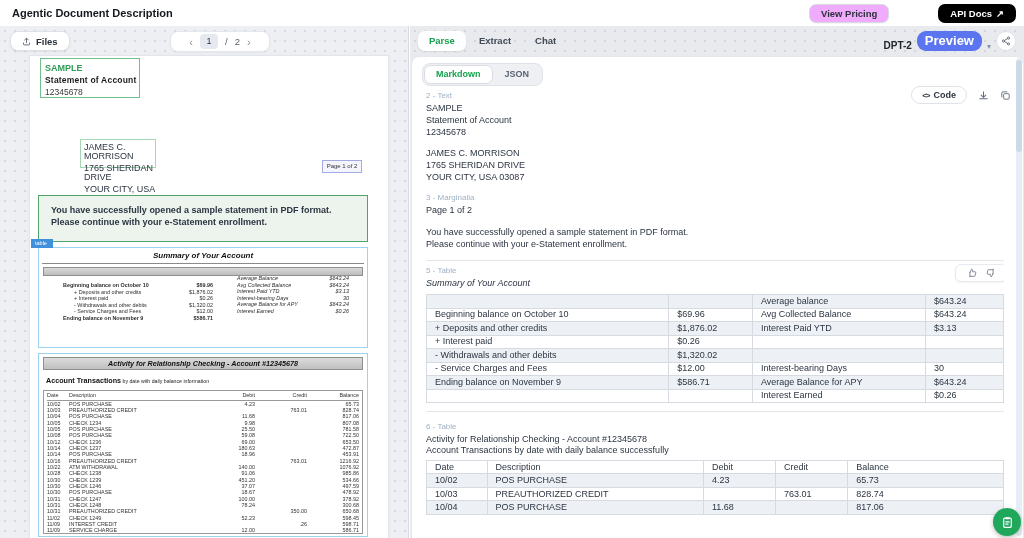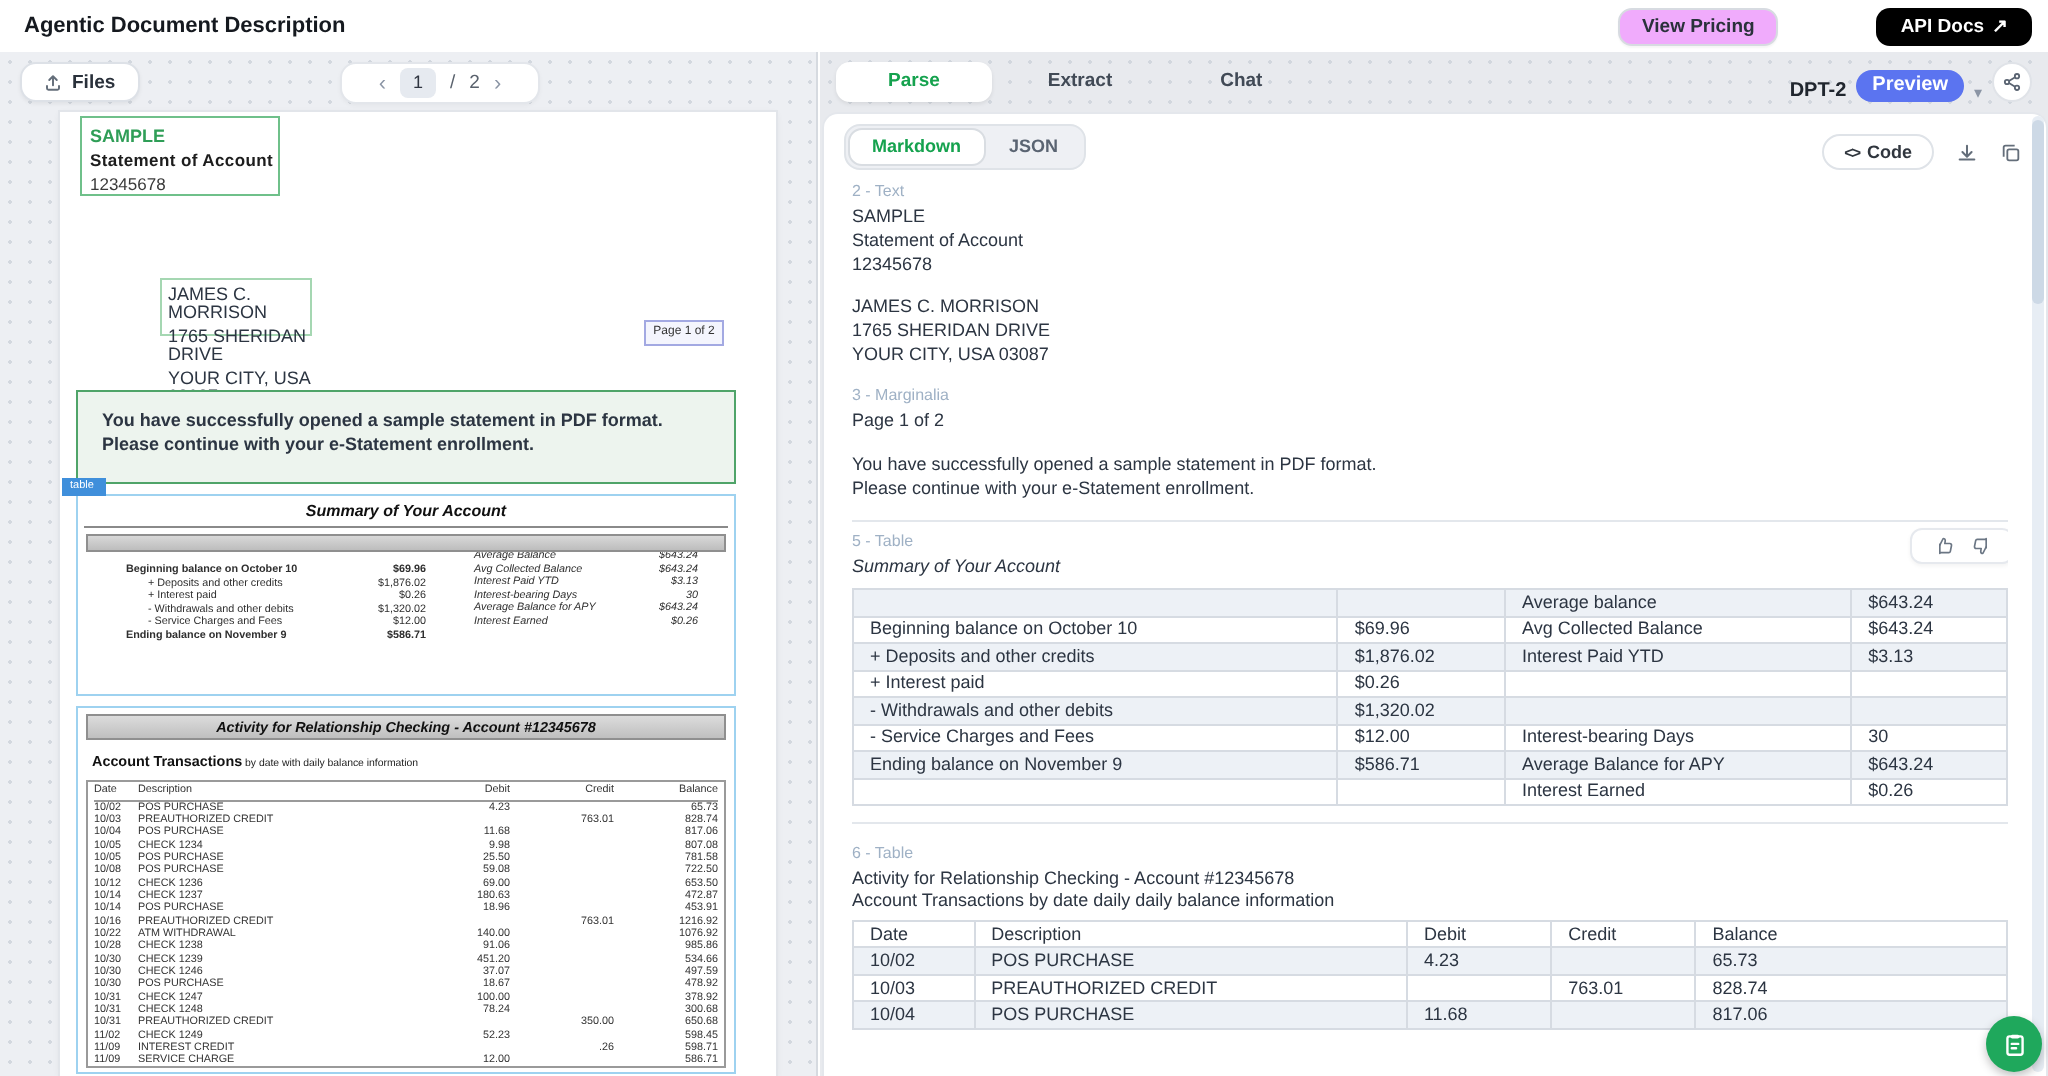--- a/index.html
+++ b/index.html
@@ -70,30 +70,30 @@
   .tx-date { width:22px; }
   .tx-desc { flex:1; }
   .tx-debit { width:46px; text-align:right; }
   .tx-credit { width:52px; text-align:right; }
   .tx-bal { width:52px; text-align:right; }
 
   
   .right-panel { position:absolute; left:410px; top:0; right:0; height:512px; background:#e8eaee;
     background-image:radial-gradient(#d2d7de 0.8px, transparent 0.9px); background-size:10px 10px; }
   .right-toolbar { position:absolute; top:4px; left:8px; right:8px; height:22px; display:flex; align-items:center; gap:2px; }
-  .tab { font-size:9.5px; font-weight:bold; color:#414a56; padding:4px 26px 5px; border-radius:7px; cursor:pointer; }
+  .tab { font-size:9.5px; font-weight:bold; color:#414a56; padding:4px 11px 5px; border-radius:7px; cursor:pointer; }
   .tab.active { background:#fff; color:#15a24e; box-shadow:0 1px 2px rgba(0,0,0,.08); }
   .model-area { margin-left:auto; display:flex; align-items:flex-end; gap:5px; }
   .model-name { font-size:10px; font-weight:bold; color:#20262e; }
-  .preview-badge { background:#5b74f0; color:#fff; font-size:10px; font-weight:bold; padding:2.5px 8px 3px; border-radius:9px; }
+  .preview-badge { background:#5b74f0; color:#fff; font-size:13px; font-weight:bold; padding:2.5px 8px 3px; border-radius:9px; }
   .chev-down { color:#8b95a5; font-size:8px; cursor:pointer; }
   .icon-circle { width:20px; height:20px; border-radius:50%; background:#fff; border:1px solid #e0e3e8; display:grid; place-items:center; cursor:pointer; }
 
   .result-card { position:absolute; left:1px; top:30px; right:0; bottom:0; background:#fff; border:1px solid #e4e7ec; border-bottom:none; border-radius:8px 8px 0 0; overflow:hidden; }
-  .card-toolbar { position:absolute; top:6px; left:10px; right:12px; height:22px; display:flex; align-items:flex-end; }
+  .card-toolbar { position:absolute; top:6px; left:10px; right:12px; height:22px; display:flex; align-items:flex-start;flex-direction:column; }
   .segmented { display:flex; background:#eef0f4; border:1px solid #dfe3e8; border-radius:8px; padding:1px; }
   .seg { font-size:9px; font-weight:bold; padding:3px 11px 4px; border-radius:7px; color:#5a6472; border:1px solid transparent; cursor:pointer; }
   .seg.active { background:#fff; border-color:#d9dde2; color:#15a24e; }
   .toolbar-right { margin-left:auto; display:flex; align-items:center; gap:11px; }
   .code-btn { display:flex; align-items:center; gap:4px; border:1px solid #dfe3e8; border-radius:10px; background:#fff; font-size:9px; font-weight:bold; color:#30363e; padding:3px 10px; cursor:pointer; }
   .code-glyph { font-size:8px; color:#30363e; letter-spacing:-1px; }
   .tool-icon { color:#646e7a; cursor:pointer; display:grid; place-items:center; }
 
   .card-body { position:absolute; top:34px; left:14px; right:19px; bottom:0; overflow:hidden; }
   .chunk { margin-bottom:10px; }
@@ -553,21 +553,21 @@
                   <td>$0.26</td>
                 </tr>
               </tbody>
           </table>
         </div>
 
         <div class="chunk">
           <div class="chunk-label">6 - Table</div>
           <div class="chunk-titles">
               <div class="chunk-line">Activity for Relationship Checking - Account #12345678</div>
-              <div class="chunk-line">Account Transactions by date daily daily balance information</div>
+              <div class="chunk-line">Account Transactions by date with daily balance successfully</div>
             </div>
           <table class="result-table" id="activity-table" style="margin-top:4px">
             <colgroup>
                 <col style="width:10.5%">
                 <col style="width:37.5%">
                 <col style="width:12.5%">
                 <col style="width:12.5%">
                 <col style="width:27%">
               </colgroup>
             <tbody>

